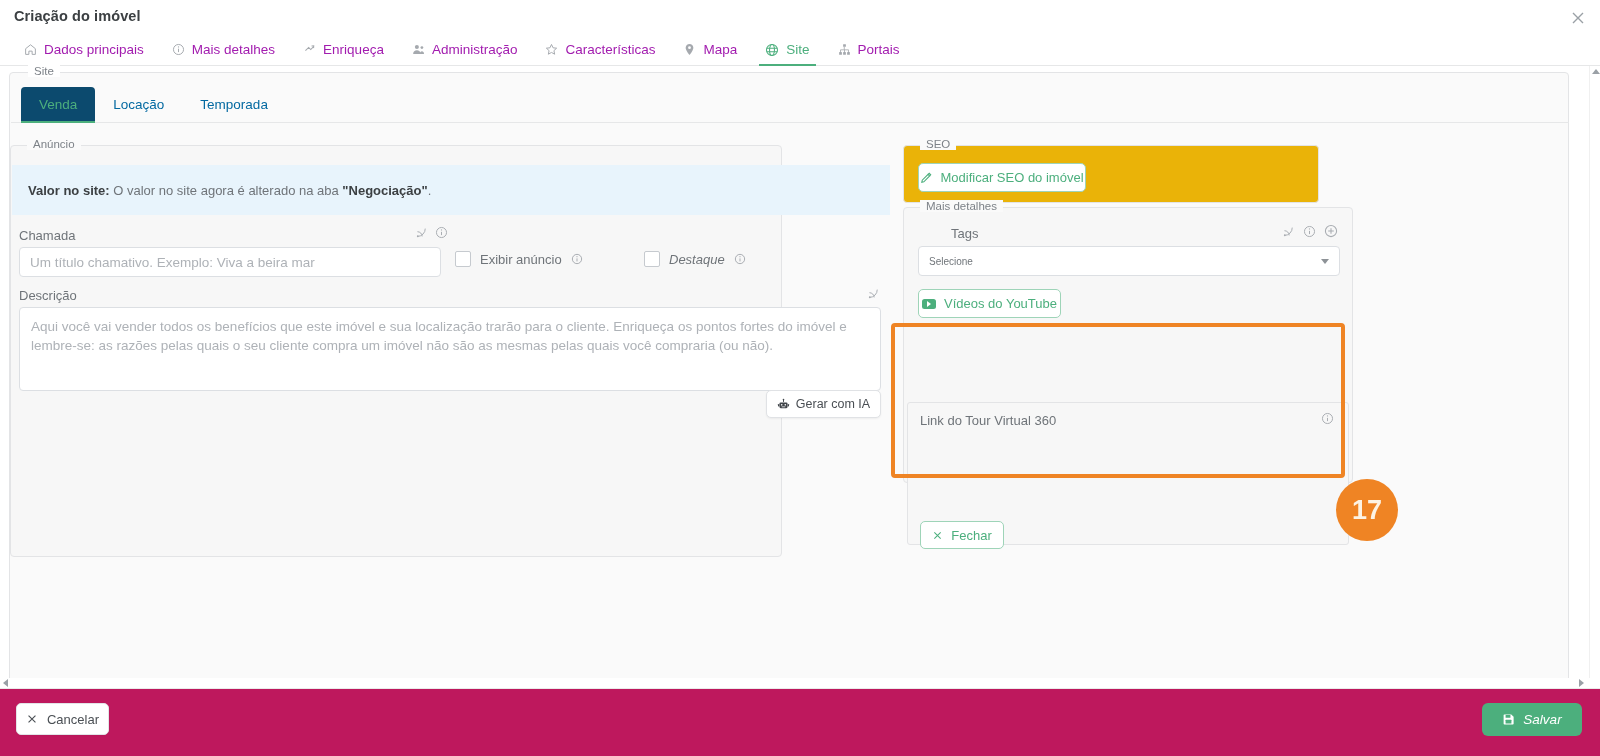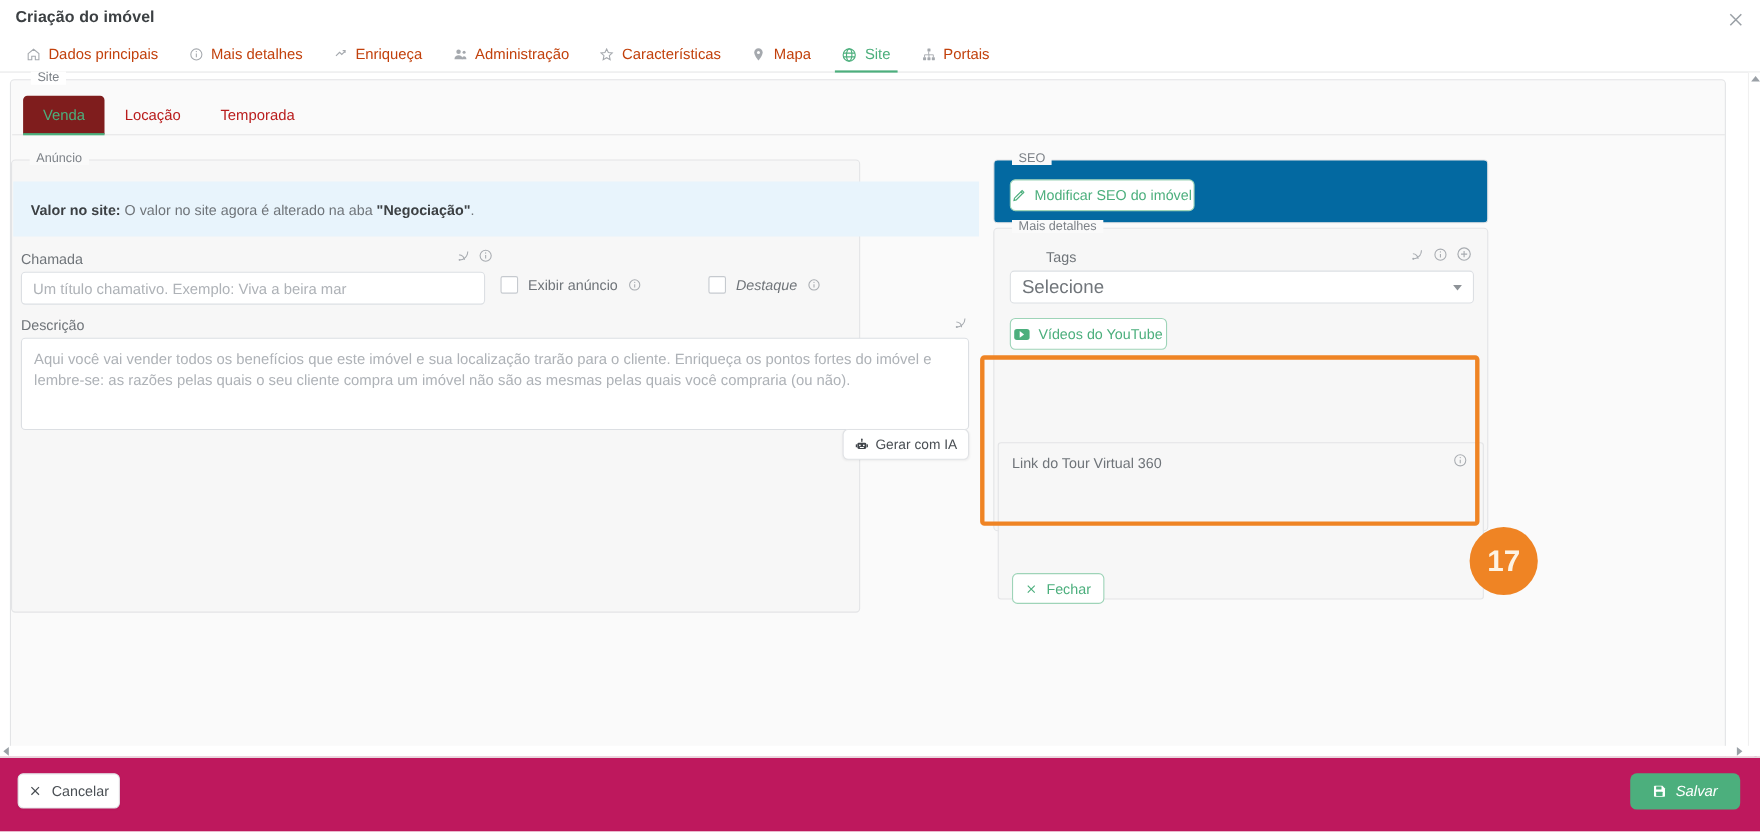--- a/index.html
+++ b/index.html
@@ -37,21 +37,21 @@
   .tabbar {
     position: absolute; left: 0; top: 34px; width: 1600px; height: 32px;
     background: #ffffff;
     border-bottom: 1px solid #e6e7e8;
     display: flex; align-items: stretch;
     padding-left: 10px;
   }
   .tab {
     display: flex; align-items: center; gap: 7px;
     padding: 0 14px;
-    font-size: 13.5px; color: #c2410c;
+    font-size: 13.5px; color: #a21caf;
     cursor: pointer; position: relative;
     white-space: nowrap;
   }
   .tab .ticon { display:flex; align-items:center; color: #a5a9ae; }
   .tab.active { color: #4caf7d; }
   .tab.active .ticon { color: #4caf7d; }
   .tab.active::after {
     content:""; position:absolute; left: 8px; right: 8px; bottom: -1px;
     height: 2px; background: #4caf7d;
   }
@@ -72,24 +72,24 @@
 
   
   .subtabs {
     position: absolute; left: 1px; top: 14px; width: 1558px; height: 36px;
     display: flex; align-items: stretch;
     border-bottom: 1px solid #e6e7e8;
     padding-left: 10px;
   }
   .subtab {
     display: flex; align-items: center; padding: 0 18px;
-    font-size: 13.5px; color: #b91c1c; cursor: pointer; position: relative;
+    font-size: 13.5px; color: #0369a1; cursor: pointer; position: relative;
   }
   .subtab.active {
-    color: #4caf7d; background: #7f1d1d;
+    color: #4caf7d; background: #0c4a6e;
     border-top-left-radius: 4px; border-top-right-radius: 4px;
   }
   .subtab.active::after {
     content:""; position:absolute; left:0; right:0; bottom:-1px; height:2px;
     background: #4caf7d;
   }
 
   
   .anuncio-field {
     position: absolute; left: 0px; top: 72px; width: 772px; height: 412px;
@@ -146,22 +146,22 @@
   .gerar-btn {
     position: absolute; left: 755px; top: 244px; width: 115px; height: 28px;
     border: 1px solid #e0e2e5; border-radius: 5px; background: #ffffff;
     display: flex; align-items: center; justify-content: center; gap: 6px;
     font-size: 12.5px; color: #4a4f54; cursor: pointer;
     box-shadow: 0 1px 2px rgba(0,0,0,.05);
   }
 
   
   .seo-field {
-    position: absolute; left: 893px; top: 72px; width: 450px; height: 58px;
-    border: 1px solid #e3e4e6; border-radius: 4px; background: #0369a1;
+    position: absolute; left: 893px; top: 72px; width: 416px; height: 58px;
+    border: 1px solid #e3e4e6; border-radius: 4px; background: #eab308;
   }
   .seo-legend { left: 16px; top: -8px; background:#fafafa; }
   .btn-outline {
     border: 1px solid #9ed4b8; border-radius: 5px; background: #ffffff;
     color: #4caf7d; font-size: 13px; cursor: pointer;
     display: flex; align-items: center; justify-content: center; gap: 8px;
     font-family: "Liberation Sans", "DejaVu Sans", sans-serif;
   }
   .seo-btn { position: absolute; left: 14px; top: 17px; width: 168px; height: 29px; }
 
@@ -171,21 +171,21 @@
   }
   .mais-legend { left: 16px; top: -8px; background:#fafafa; }
   .tags-label { position: absolute; left: 14px; top: 18px; margin-left: 33px; }
   .tags-icons {
     position: absolute; right: 14px; top: 16px;
     display: flex; gap: 8px; align-items: center; color:#a8acb1;
   }
   .tags-select {
     position: absolute; left: 14px; top: 38px; width: 422px; height: 30px;
     padding: 0 10px; display: flex; align-items: center;
-    font-size: 17px; color: #70757a; cursor: pointer;
+    font-size: 10px; color: #70757a; cursor: pointer;
   }
   .caret {
     position: absolute; right: 10px; top: 12px;
     width: 0; height: 0; border-left: 4.5px solid transparent;
     border-right: 4.5px solid transparent; border-top: 5px solid #8d9297;
   }
   .yt-btn { position: absolute; left: 14px; top: 81px; width: 143px; height: 29px; }
   .yt-icon {
     width: 14px; height: 10px; background: #4caf7d; border-radius: 2.5px;
     display:flex; align-items:center; justify-content:center; flex:none;

